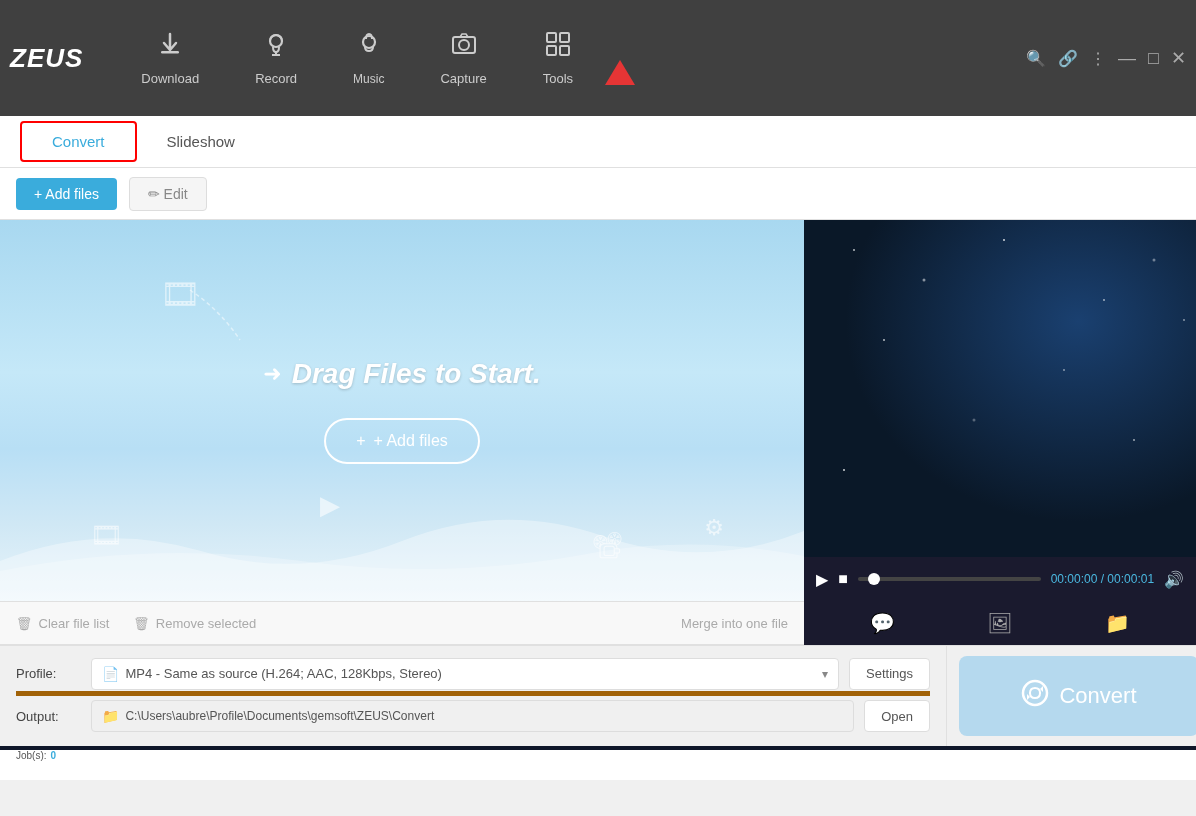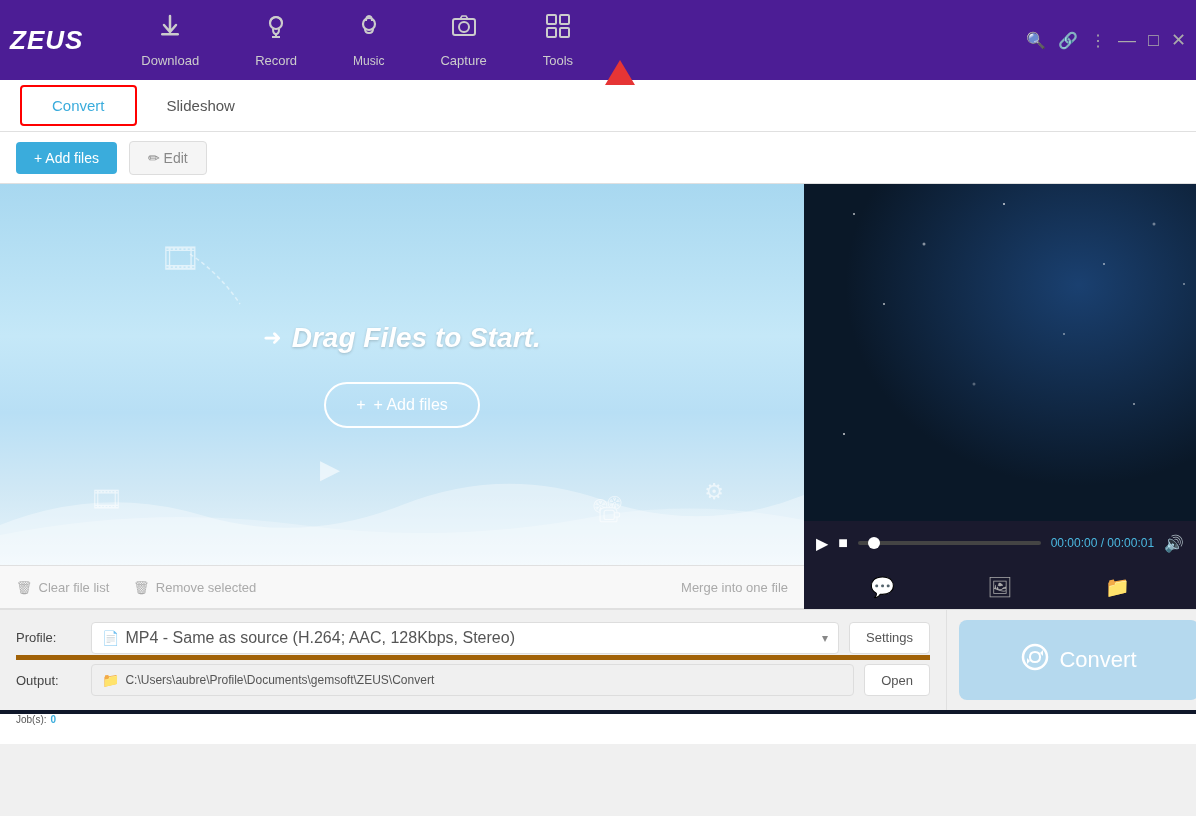--- a/index.html
+++ b/index.html
@@ -1,21 +1,21 @@
 <!DOCTYPE html>
 <html><head>
   <meta charset="utf-8">
   <style>
     * { margin: 0; padding: 0; box-sizing: border-box; }
     body { width: 1196px; height: 816px; font-family: 'Segoe UI', Arial, sans-serif; overflow: hidden; background: #f0f0f0; }
 
     
     .titlebar {
-      background: #4c1d95;
-      height: 80px;
+      background: #404040;
+      height: 116px;
       display: flex;
       align-items: center;
       padding: 0 10px;
       position: relative;
     }
     .logo {
       color: white;
       font-size: 26px;
       font-weight: 900;
       letter-spacing: 1px;
@@ -562,21 +562,21 @@
 
   </div>
 
   <div class="settings-convert-row">
     <div class="settings-side">
 
       <div class="bottom-row">
         <span class="field-label">Profile:</span>
         <div class="select-box">
           <span style="margin-right:6px;font-size:14px;">📄</span>
-          <span style="flex:1;font-size:16px;">MP4 - Same as source (H.264; AAC, 128Kbps, Stereo)</span>
+          <span style="flex:1;font-size:13px;">MP4 - Same as source (H.264; AAC, 128Kbps, Stereo)</span>
           <span style="margin-left:8px;color:#888;">▾</span>
         </div>
         <button class="action-btn">Settings</button>
       </div>
 
       <div class="bottom-row">
         <span class="field-label">Output:</span>
         <div class="path-box">
           <span style="font-size:14px;">📁</span>
           <span style="font-size:12px;">C:\Users\aubre\Profile\Documents\gemsoft\ZEUS\Convert</span>

